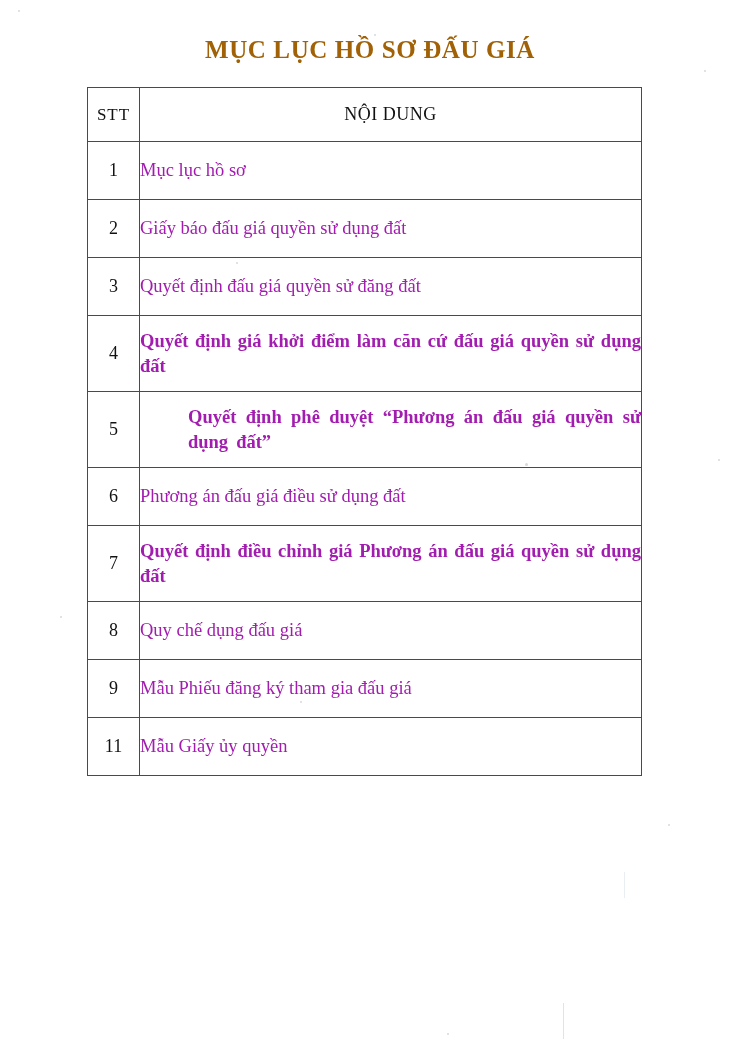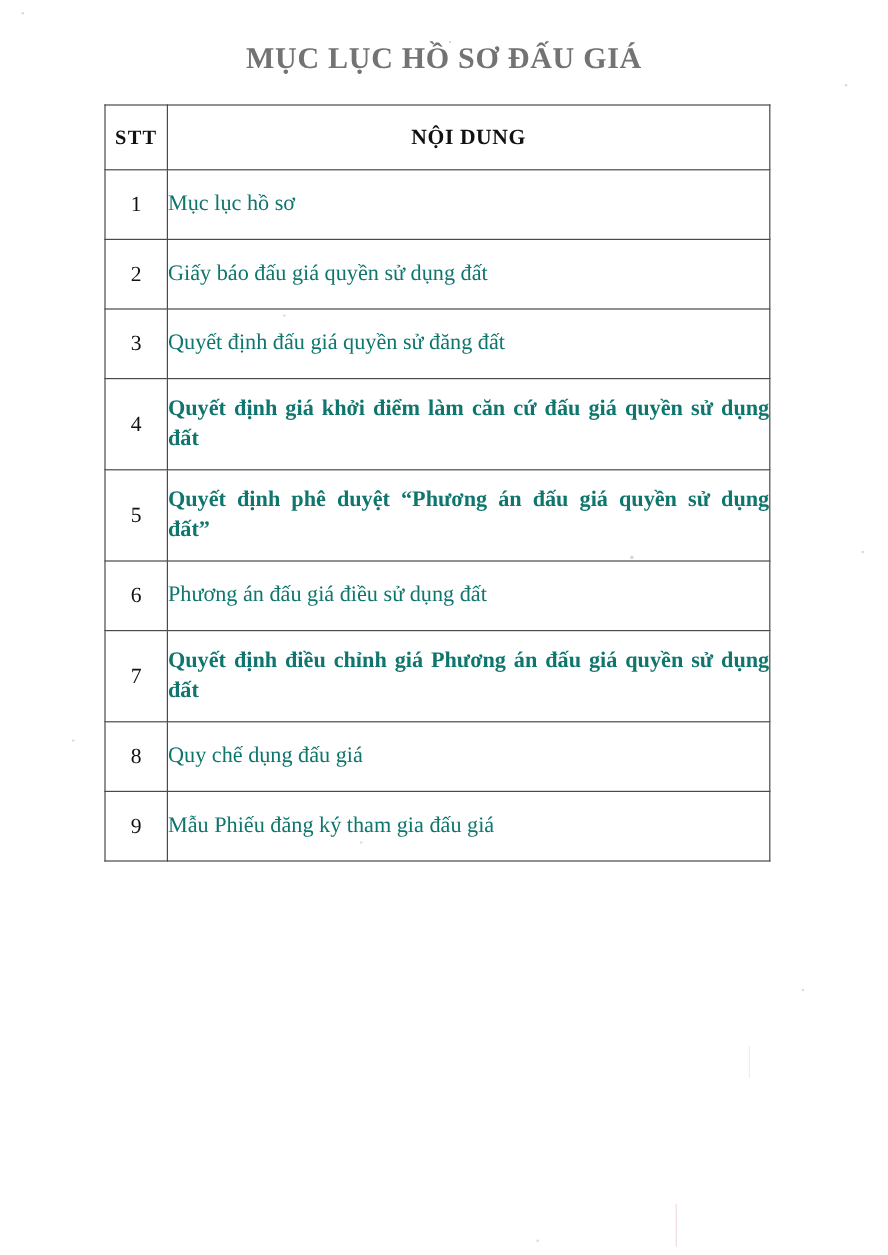--- a/index.html
+++ b/index.html
@@ -28,21 +28,21 @@
   .doc-title {
     position: absolute;
     left: 0;
     top: 36px;
     width: 740px;
     text-align: center;
     font-size: 25px;
     font-weight: bold;
     letter-spacing: 0.6px;
     line-height: 1.1;
-    color: #737373;
+    color: #a16207;
   }
 
   
   .index-table {
     position: absolute;
     left: 87px;
     top: 87px;
     width: 554px;
     border-collapse: collapse;
     table-layout: fixed;
@@ -55,55 +55,56 @@
     background: transparent;
   }
 
   col.col-stt { width: 52px; }
   col.col-noidung { width: 502px; }
 
   
   .hdr-cell {
     height: 53px;
     text-align: center;
-    font-weight: bold;
+    font-weight: normal;
     font-size: 18px;
     letter-spacing: 0.5px;
     color: #111111;
   }
   .hdr-cell.stt { font-size: 17px; letter-spacing: 1px; }
 
   
   .cell-stt {
     text-align: center;
     font-size: 18px;
     color: #121212;
   }
   .cell-text {
     font-size: 18.5px;
-    color: #0f766e;
+    color: #a21caf;
     padding: 0 10px 0 11px;
     line-height: 1.34;
   }
   .cell-text p {
     margin: 0;
   }
 
   
   tr.r-single td { height: 57px; }
   
   tr.r-double td { height: 75px; }
 
   tr.r-double .cell-text p {
     text-align: justify;
     text-justify: inter-word;
     font-weight: bold;
   }
   tr.r-double .cell-text p.justify-wide {
     word-spacing: 3.4px;
+    margin-left: 48px;
   }
 
   
   .speck {
     position: absolute;
     background: #d9d9dd;
     border-radius: 50%;
     pointer-events: none;
   }
   .streak {
@@ -189,20 +190,26 @@
       </tr>
 
       <tr class="r-single">
         <td class="cell-stt">9</td>
         <td class="cell-text">
             <p>Mẫu Phiếu đăng ký tham gia đấu giá</p>
           </td>
       </tr>
 
 
+      <tr class="r-single">
+        <td class="cell-stt">11</td>
+        <td class="cell-text">
+            <p>Mẫu Giấy ủy quyền</p>
+          </td>
+      </tr>
 
 
     </tbody>
   </table>
 
   <div class="speck" style="left:18px;  top:10px;  width:2px; height:2px;"></div>
   <div class="speck" style="left:374px; top:34px;  width:2px; height:2px;"></div>
   <div class="speck" style="left:704px; top:70px;  width:2px; height:2px;"></div>
   <div class="speck" style="left:236px; top:262px; width:2px; height:2px;"></div>
   <div class="speck" style="left:525px; top:463px; width:3px; height:3px;"></div>

